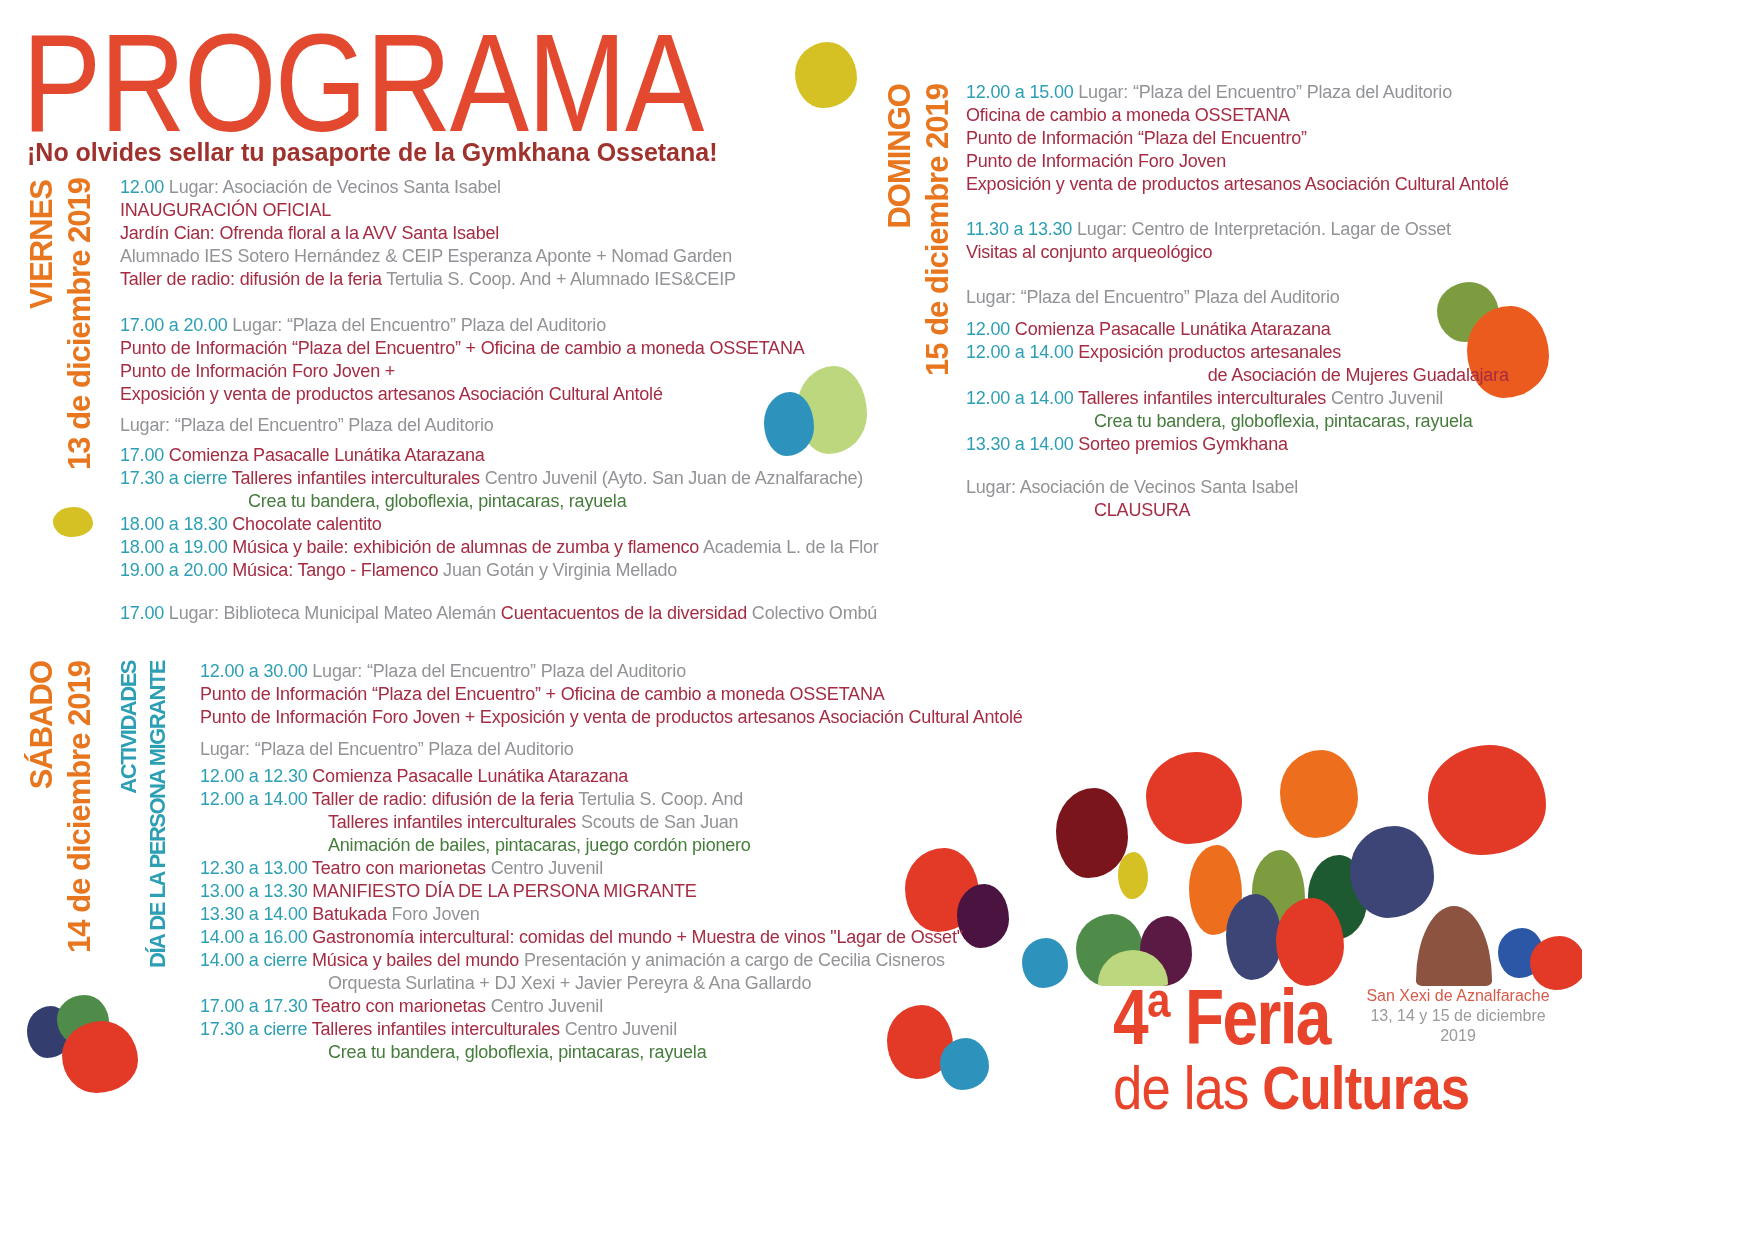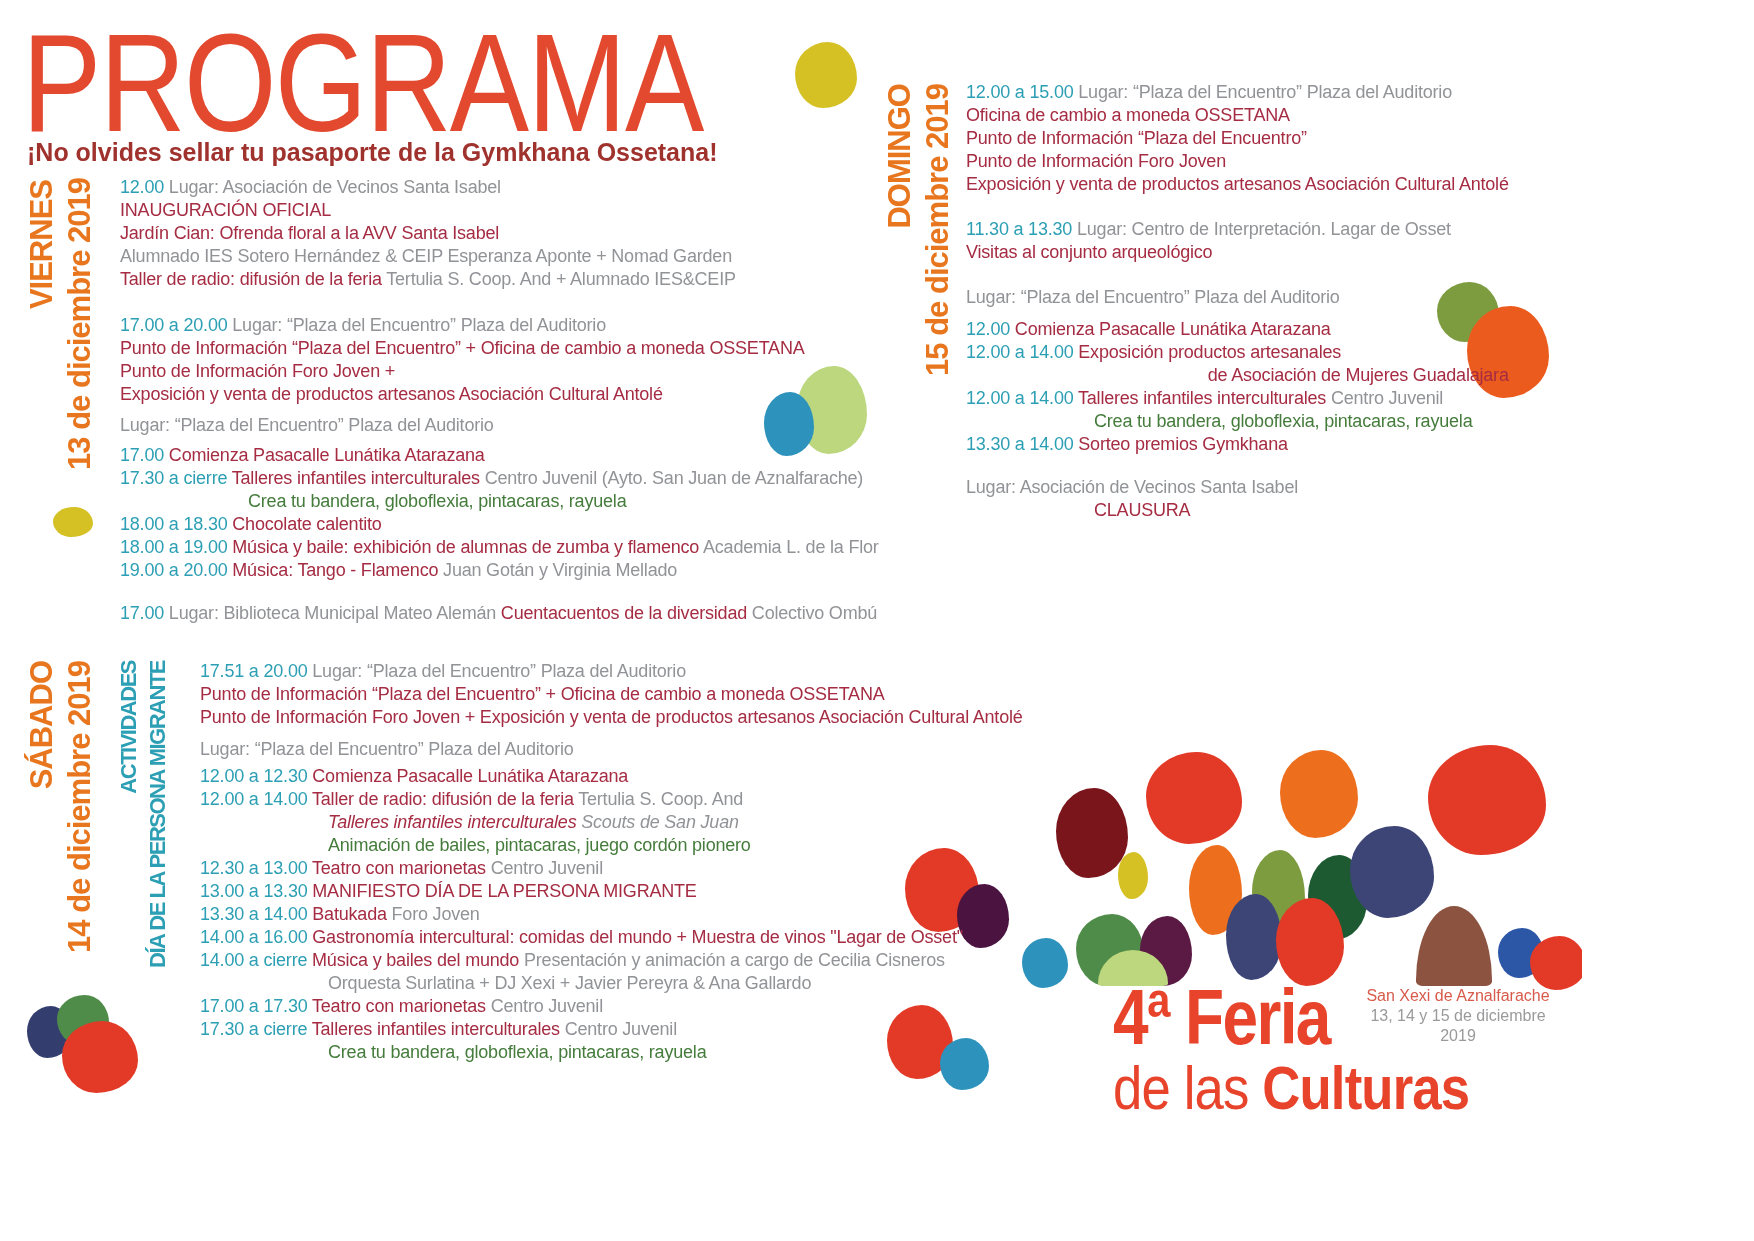--- a/index.html
+++ b/index.html
@@ -118,27 +118,27 @@
       <div class="line"><span class="seg-time">13.30 a 14.00 </span><span class="seg-red">Sorteo premios Gymkhana</span></div>
       <div class="line" style="margin-top: 20px;"><span class="seg-gray">Lugar: Asociación de Vecinos Santa Isabel</span></div>
       <div class="line" style="padding-left: 128px;"><span class="seg-red">CLAUSURA</span></div>
     </div>
 
   <div class="vert day-name" style="left:26px;top:661px">SÁBADO</div>
   <div class="vert day-date" style="left:64px;top:661px">14 de diciembre 2019</div>
   <div class="vert side-label" style="left:118px;top:661px">ACTIVIDADES</div>
   <div class="vert side-label" style="left:147px;top:661px">DÍA DE LA PERSONA MIGRANTE</div>
   <div class="lines" style="left:200px;top:660px">
-      <div class="line"><span class="seg-time">17.51 a 20.00 </span><span class="seg-gray">Lugar: “Plaza del Encuentro” Plaza del Auditorio</span></div>
+      <div class="line"><span class="seg-time">12.00 a 30.00 </span><span class="seg-gray">Lugar: “Plaza del Encuentro” Plaza del Auditorio</span></div>
       <div class="line"><span class="seg-red">Punto de Información “Plaza del Encuentro” + Oficina de cambio a moneda OSSETANA</span></div>
       <div class="line"><span class="seg-red">Punto de Información Foro Joven + Exposición y venta de productos artesanos Asociación Cultural Antolé</span></div>
       <div class="line" style="margin-top: 9px;"><span class="seg-gray">Lugar: “Plaza del Encuentro” Plaza del Auditorio</span></div>
       <div class="line" style="margin-top: 4px;"><span class="seg-time">12.00 a 12.30 </span><span class="seg-red">Comienza Pasacalle Lunátika Atarazana</span></div>
       <div class="line"><span class="seg-time">12.00 a 14.00 </span><span class="seg-red">Taller de radio: difusión de la feria </span><span class="seg-gray">Tertulia S. Coop. And</span></div>
-      <div class="line" style="padding-left: 128px; font-style: italic;"><span class="seg-red">Talleres infantiles interculturales </span><span class="seg-gray">Scouts de San Juan</span></div>
+      <div class="line" style="padding-left: 128px;"><span class="seg-red">Talleres infantiles interculturales </span><span class="seg-gray">Scouts de San Juan</span></div>
       <div class="line" style="padding-left: 128px;"><span class="seg-green">Animación de bailes, pintacaras, juego cordón pionero</span></div>
       <div class="line"><span class="seg-time">12.30 a 13.00 </span><span class="seg-red">Teatro con marionetas </span><span class="seg-gray">Centro Juvenil</span></div>
       <div class="line"><span class="seg-time">13.00 a 13.30 </span><span class="seg-red">MANIFIESTO DÍA DE LA PERSONA MIGRANTE</span></div>
       <div class="line"><span class="seg-time">13.30 a 14.00 </span><span class="seg-red">Batukada </span><span class="seg-gray">Foro Joven</span></div>
       <div class="line"><span class="seg-time">14.00 a 16.00 </span><span class="seg-red">Gastronomía intercultural: comidas del mundo + Muestra de vinos "Lagar de Osset"</span></div>
       <div class="line"><span class="seg-time">14.00 a cierre </span><span class="seg-red">Música y bailes del mundo </span><span class="seg-gray">Presentación y animación a cargo de Cecilia Cisneros</span></div>
       <div class="line" style="padding-left: 128px;"><span class="seg-gray">Orquesta Surlatina + DJ Xexi + Javier Pereyra &amp; Ana Gallardo</span></div>
       <div class="line"><span class="seg-time">17.00 a 17.30 </span><span class="seg-red">Teatro con marionetas </span><span class="seg-gray">Centro Juvenil</span></div>
       <div class="line"><span class="seg-time">17.30 a cierre </span><span class="seg-red">Talleres infantiles interculturales </span><span class="seg-gray">Centro Juvenil</span></div>
       <div class="line" style="padding-left: 128px;"><span class="seg-green">Crea tu bandera, globoflexia, pintacaras, rayuela</span></div>

